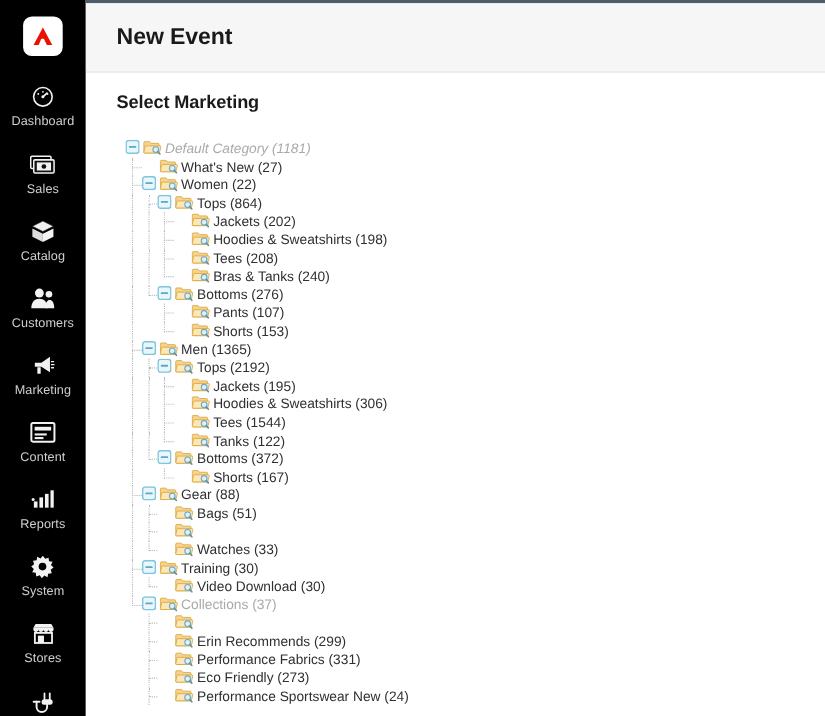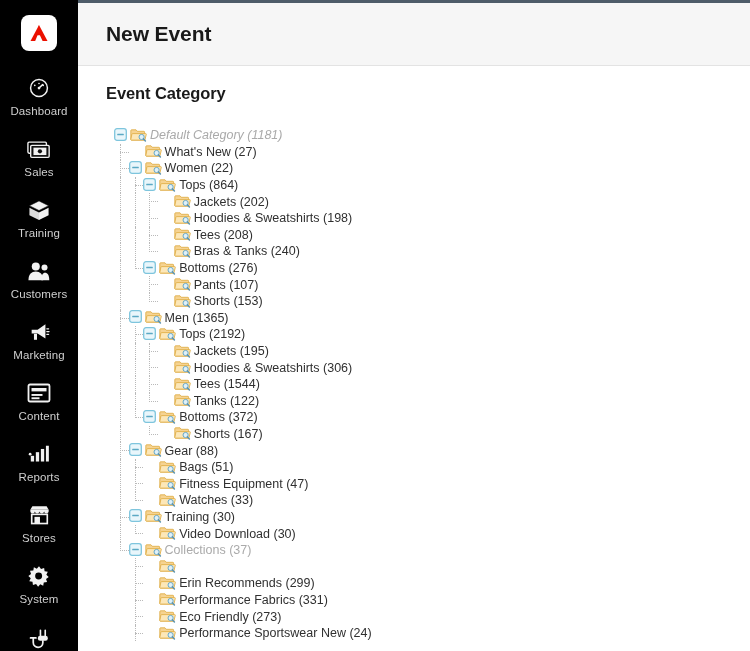--- a/index.html
+++ b/index.html
@@ -78,21 +78,20 @@
     margin-bottom: 24px;
     letter-spacing: -0.1px;
   }
 
   
   .tree { position: relative; font-size: 12.5px; color: #303030; }
   .tree-row {
     position: relative;
     height: 16.6px;
     display: flex;
-    align-items: center;
     white-space: nowrap;
   }
   .tree-indent { position: relative; flex: 0 0 auto; height: 16.6px; }
   
   .guide {
     position: absolute;
     top: 0; bottom: 0;
     width: 1px;
     border-left: 1px dotted #b9b9b9;
   }
@@ -169,21 +168,21 @@
         </div>
         <div class="nav-item">
           <span class="nav-icon">
             <svg width="24" height="23" viewBox="0 0 24 24">
               <path d="M12 2 L22 7 L12 12 L2 7 Z" fill="#f2f2f2"></path>
               <path d="M2 9 L12 14 L12 22 L2 17 Z" fill="#dcdcdc"></path>
               <path d="M22 9 L12 14 L12 22 L22 17 Z" fill="#f2f2f2"></path>
               <path d="M12 2 L22 7 L12 12 L2 7 Z" fill="none" stroke="#111" stroke-width="0.6"></path>
             </svg>
           </span>
-          <span class="nav-label">Training</span>
+          <span class="nav-label">Catalog</span>
         </div>
         <div class="nav-item">
           <span class="nav-icon">
             <svg width="24" height="22" viewBox="0 0 26 24">
               <circle cx="9.5" cy="7" r="4.4" fill="#f2f2f2"></circle>
               <path d="M1.5 22 C1.5 15.6 5.0 12.6 9.5 12.6 C14 12.6 17.5 15.6 17.5 22 Z" fill="#f2f2f2"></path>
               <circle cx="19" cy="8.2" r="3.3" fill="#f2f2f2"></circle>
               <path d="M15.5 22 C15.5 16.4 17.2 13.8 19.6 13.8 C22.2 13.8 24.2 16.3 24.2 22 Z" fill="#f2f2f2"></path>
             </svg>
           </span>
@@ -217,38 +216,38 @@
               <rect x="8" y="10" width="3.6" height="10.2" fill="#f2f2f2"></rect>
               <rect x="13.5" y="6.5" width="3.6" height="13.7" fill="#f2f2f2"></rect>
               <rect x="19" y="3" width="3.2" height="17.2" fill="#f2f2f2"></rect>
               <circle cx="1.8" cy="12.2" r="1.5" fill="#f2f2f2"></circle>
             </svg>
           </span>
           <span class="nav-label">Reports</span>
         </div>
         <div class="nav-item">
           <span class="nav-icon">
+            <svg width="22" height="22" viewBox="0 0 24 24">
+              <path d="M12 1.4 L14.2 4.3 L17.6 3.2 L18.1 6.8 L21.6 7.4 L20.0 10.6 L22.6 13.0 L19.7 15.2 L20.8 18.6 L17.2 19.1 L16.6 22.6 L13.4 21.0 L11.0 23.6 L8.8 20.7 L5.4 21.8 L4.9 18.2 L1.4 17.6 L3.0 14.4 L0.4 12.0 L3.3 9.8 L2.2 6.4 L5.8 5.9 L6.4 2.4 L9.6 4.0 Z" fill="#f2f2f2"></path>
+              <circle cx="11.6" cy="12.1" r="3.8" fill="#000"></circle>
+            </svg>
+          </span>
+          <span class="nav-label">System</span>
+        </div>
+        <div class="nav-item">
+          <span class="nav-icon">
             <svg width="23" height="22" viewBox="0 0 24 24">
               <path d="M2 6.2 L4.2 2.5 L19.8 2.5 L22 6.2 Z" fill="#f2f2f2"></path>
               <path d="M2 6.2 L22 6.2 L22 8 C22 9.4 20.8 10.4 19.4 10.4 C18 10.4 17 9.4 17 8 C17 9.4 15.9 10.4 14.5 10.4 C13.1 10.4 12 9.4 12 8 C12 9.4 10.9 10.4 9.5 10.4 C8.1 10.4 7 9.4 7 8 C7 9.4 6 10.4 4.6 10.4 C3.2 10.4 2 9.4 2 8 Z" fill="#f2f2f2"></path>
               <rect x="3.5" y="11.3" width="17" height="10" fill="none" stroke="#f2f2f2" stroke-width="1.8"></rect>
               <rect x="6.5" y="14" width="6" height="7.3" fill="#f2f2f2"></rect>
             </svg>
           </span>
           <span class="nav-label">Stores</span>
         </div>
-        <div class="nav-item">
-          <span class="nav-icon">
-            <svg width="22" height="22" viewBox="0 0 24 24">
-              <path d="M12 1.4 L14.2 4.3 L17.6 3.2 L18.1 6.8 L21.6 7.4 L20.0 10.6 L22.6 13.0 L19.7 15.2 L20.8 18.6 L17.2 19.1 L16.6 22.6 L13.4 21.0 L11.0 23.6 L8.8 20.7 L5.4 21.8 L4.9 18.2 L1.4 17.6 L3.0 14.4 L0.4 12.0 L3.3 9.8 L2.2 6.4 L5.8 5.9 L6.4 2.4 L9.6 4.0 Z" fill="#f2f2f2"></path>
-              <circle cx="11.6" cy="12.1" r="3.8" fill="#000"></circle>
-            </svg>
-          </span>
-          <span class="nav-label">System</span>
-        </div>
         <div class="nav-item multiline">
           <span class="nav-icon">
             <svg width="24" height="23" viewBox="0 0 24 24">
               <path d="M13.5 4.5 L13.5 10.5 M18.5 4.5 L18.5 10.5" stroke="#f2f2f2" stroke-width="1.7" stroke-linecap="round"></path>
               <rect x="10.8" y="10.2" width="10.4" height="5.2" rx="2.4" fill="#f2f2f2"></rect>
               <path d="M16 15.4 L16 17.5 C16 20.3 13.6 22.2 11.0 22.2 C8.2 22.2 6.0 20.2 6.0 17.3 L6.0 12.5" fill="none" stroke="#f2f2f2" stroke-width="1.8" stroke-linecap="round"></path>
               <path d="M3.2 12.5 L8.8 12.5" stroke="#f2f2f2" stroke-width="1.8" stroke-linecap="round"></path>
             </svg>
           </span>
         </div>
@@ -256,21 +255,21 @@
   </nav>
 
   <div class="main">
     <div class="topbar"></div>
 
     <header class="page-header">
       <h1 class="page-title">New Event</h1>
     </header>
 
     <div class="content">
-      <h2 class="section-title">Event Category</h2>
+      <h2 class="section-title">Select Marketing</h2>
       <div class="tree" id="category-tree">
           <div class="tree-row">
             <div class="tree-indent" style="width: 8px;"></div>
             <span class="toggle">
               <svg width="13" height="13" viewBox="0 0 13 13">
                 <rect x="0.7" y="0.7" width="11.6" height="11.6" rx="2.3" fill="#e9f6fb" stroke="#7ec5dd" stroke-width="1.3"></rect>
                 <rect x="3.2" y="5.7" width="6.6" height="1.6" rx="0.5" fill="#5ba9c4"></rect>
               </svg>
             </span>
             <span class="folder-ic">
@@ -670,21 +669,20 @@
             </div>
             <span class="toggle-spacer"></span>
             <span class="folder-ic">
               <svg width="17" height="15" viewBox="0 0 17 15">
                 <path d="M0.8 2.6 C0.8 2.1 1.1 1.8 1.5 1.8 L6.0 1.8 L7.3 3.3 L13.9 3.3 C14.3 3.3 14.6 3.6 14.6 4.0 L14.6 11.3 C14.6 11.8 14.3 12.1 13.9 12.1 L1.5 12.1 C1.1 12.1 0.8 11.8 0.8 11.3 Z" fill="#f6d391" stroke="#dda93d" stroke-width="0.8"></path>
                 <path d="M2.6 5.6 L15.6 5.6 C16.1 5.6 16.4 6.0 16.3 6.4 L15.0 11.5 C14.9 11.9 14.5 12.1 14.1 12.1 L1.4 12.1 C1.0 12.1 0.7 11.8 0.8 11.4 L1.9 6.2 C2.0 5.8 2.3 5.6 2.6 5.6 Z" fill="#fce7b8" stroke="#dda93d" stroke-width="0.8"></path>
                 <circle cx="11.6" cy="9.0" r="2.6" fill="#dff0f8" stroke="#6aa9c8" stroke-width="1.0"></circle>
                 <path d="M13.5 10.9 L15.4 13.0" stroke="#5b93ae" stroke-width="1.5" stroke-linecap="round"></path>
               </svg>
             </span>
-            <span class="node-label">Fitness Equipment (47)</span>
           </div>
           <div class="tree-row">
             <div class="tree-indent" style="width: 37.2px;">
               <div class="guide" style="left: 14px;"></div>
               <div class="elbow" style="left: 28.6px; width: 8.6px;"></div>
               <div class="guide" style="left: 28.6px; bottom: auto; height: 9px;"></div>
             </div>
             <span class="toggle-spacer"></span>
             <span class="folder-ic">
               <svg width="17" height="15" viewBox="0 0 17 15">

